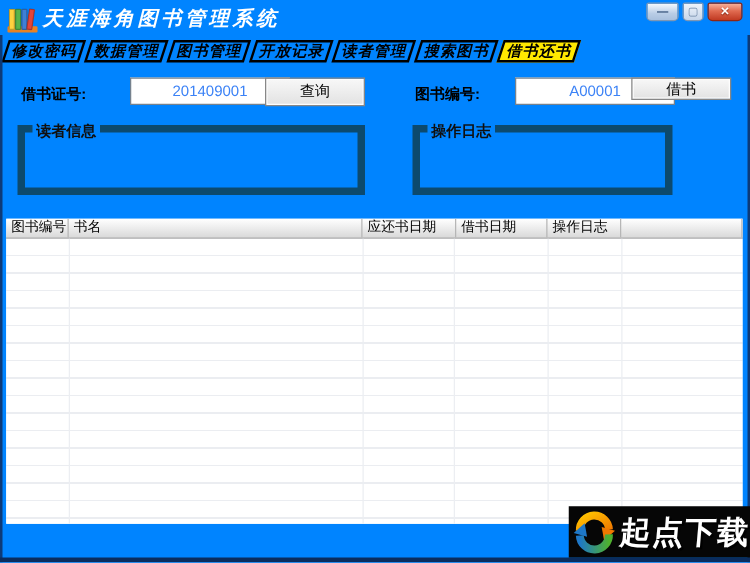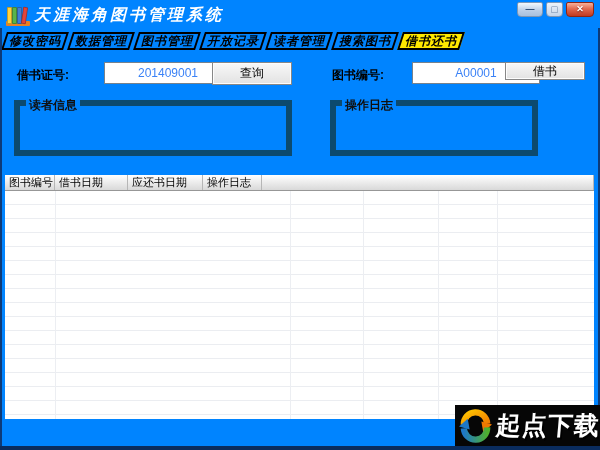--- a/index.html
+++ b/index.html
@@ -117,22 +117,23 @@
   <div class="groupbox" style="left:14px; top:100px; width:278px; height:56px">
     <span class="gtitle">读者信息</span>
   </div>
   <div class="groupbox" style="left:330px; top:100px; width:208px; height:56px">
     <span class="gtitle">操作日志</span>
   </div>
 
   <div class="table">
     <div class="thead">
       <div class="th" style="width:50px">图书编号</div>
+      <div class="th" style="width:235px">书名</div>
+      <div class="th" style="width:75px">应还书日期</div>
       <div class="th" style="width:73px">借书日期</div>
-      <div class="th" style="width:75px">应还书日期</div>
       <div class="th" style="width:59px">操作日志</div>
       <div class="th" style="flex:1"></div>
     </div>
     <div class="tbody">
       <div class="vline" style="left:50px"></div>
       <div class="vline" style="left:285px"></div>
       <div class="vline" style="left:358px"></div>
       <div class="vline" style="left:433px"></div>
       <div class="vline" style="left:492px"></div>
     </div>

